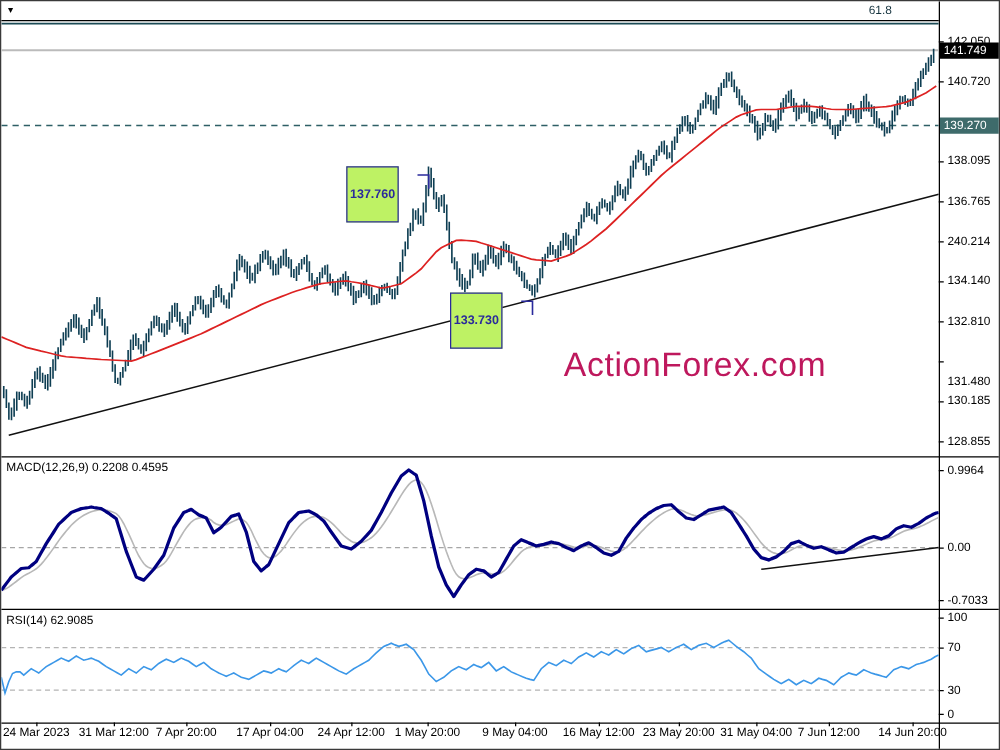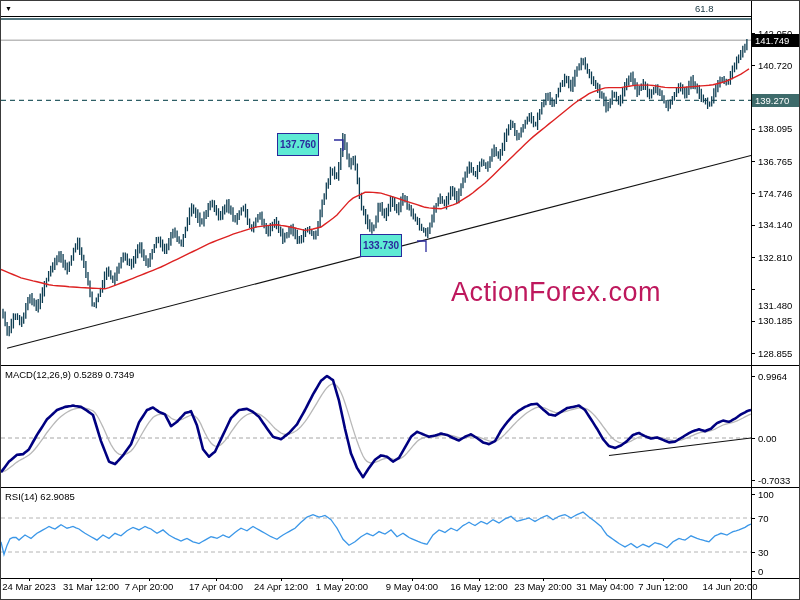--- a/index.html
+++ b/index.html
@@ -13,21 +13,21 @@
   .header{position:absolute;top:0;left:0;width:750px;height:15px;display:flex;align-items:center;font-size:10px;}
   .drop-arrow{font-size:7px;margin:0 5px 0 4px;color:#000;}
   .fib-label{position:absolute;top:2px;left:694px;font-size:9.5px;color:#15333e;}
   .panel-title{position:absolute;left:4px;font-size:9.5px;color:#000;white-space:nowrap;z-index:5;}
   .watermark{position:absolute;font-size:27px;letter-spacing:.5px;z-index:1;pointer-events:none;}
   .ylabel{position:absolute;left:757px;font-size:9.5px;line-height:11px;white-space:nowrap;}
   .ytick{position:absolute;left:750px;width:4px;height:1px;background:#000;}
   .pricebox{position:absolute;left:751px;width:47px;height:13px;font-size:9.5px;line-height:13px;padding-left:3px;z-index:6;}
   .xlabel{position:absolute;top:580px;font-size:9.5px;transform:translateX(-50%);white-space:nowrap;}
   .xtick{position:absolute;top:577px;width:1px;height:3px;background:#000;}
-  .anno{position:absolute;font-size:10px;font-weight:bold;background:#5eead4;padding:4px 2px;line-height:13px;z-index:6;}
+  .anno{position:absolute;font-size:10px;font-weight:bold;background:#bef264;padding:15px 2px;line-height:13px;z-index:6;}
   svg{position:absolute;left:0;}
 </style>
 </head>
 <body>
 
 <div id="win">
 
   <div class="header">
     <span class="drop-arrow">▼</span>
   </div>
@@ -45,21 +45,21 @@
       <line x1="0" x2="750" y1="2.934065934066343" y2="2.934065934066343" stroke="#1b4a55" stroke-width="1.4"></line>
       <line x1="0" x2="750" y1="24.29973474801099" y2="24.29973474801099" stroke="#bbbbbb" stroke-width="1.6"></line>
       <line x1="0" x2="750" y1="84.41947707464941" y2="84.41947707464941" stroke="#2e5f66" stroke-width="1.2" stroke-dasharray="5 4"></line>
       <line x1="6" y1="332.27093596059063" x2="750" y2="139.47063281546048" stroke="#111111" stroke-width="1.2"></line>
       <path d="M2.0 292.7L2.0 302.5M4.1 295.4L4.1 310.3M6.1 305.9L6.1 319.8M8.2 310.0L8.2 320.2M10.3 302.7L10.3 317.3M12.4 297.2L12.4 312.5M14.4 297.4L14.4 304.0M16.5 297.3L16.5 304.1M18.6 298.9L18.6 309.2M20.7 300.5L20.7 311.0M22.7 296.5L22.7 307.8M24.8 287.1L24.8 302.7M26.9 281.0L26.9 294.3M28.9 278.2L28.9 287.5M31.0 277.0L31.0 289.3M33.1 282.2L33.1 290.4M35.2 283.7L35.2 295.1M37.2 283.1L37.2 296.4M39.3 277.5L39.3 293.3M41.4 271.3L41.4 287.0M43.4 265.1L43.4 280.6M45.5 261.8L45.5 271.3M47.6 255.0L47.6 265.6M49.7 249.8L49.7 260.4M51.7 246.2L51.7 256.4M53.8 241.7L53.8 253.9M55.9 239.2L55.9 249.3M58.0 235.3L58.0 246.2M60.0 235.1L60.0 246.8M62.1 238.0L62.1 251.8M64.2 243.7L64.2 254.3M66.2 246.5L66.2 258.4M68.3 245.5L68.3 256.1M70.4 239.2L70.4 249.8M72.5 231.7L72.5 244.8M74.5 227.3L74.5 236.6M76.6 221.6L76.6 233.8M78.7 221.7L78.7 238.9M80.7 231.2L80.7 244.5M82.8 238.7L82.8 252.1M84.9 244.9L84.9 262.0M87.0 256.1L87.0 269.5M89.0 264.4L89.0 281.3M91.1 275.4L91.1 290.4M93.2 286.2L93.2 291.1M95.3 281.5L95.3 292.3M97.3 277.5L97.3 286.2M99.4 271.7L99.4 281.1M101.5 264.0L101.5 276.7M103.5 255.5L103.5 272.6M105.6 251.5L105.6 264.0M107.7 250.6L107.7 260.8M109.8 254.3L109.8 263.6M111.8 259.4L111.8 266.9M113.9 256.6L113.9 269.2M116.0 250.6L116.0 264.9M118.0 246.7L118.0 257.8M120.1 241.0L120.1 252.4M122.2 236.5L122.2 246.6M124.3 236.4L124.3 244.8M126.3 237.5L126.3 249.3M128.4 242.5L128.4 249.9M130.5 242.7L130.5 253.6M132.6 240.0L132.6 251.8M134.6 233.3L134.6 247.8M136.7 228.2L136.7 242.2M138.8 226.2L138.8 237.6M140.8 226.3L140.8 241.4M142.9 233.3L142.9 245.1M145.0 239.2L145.0 249.9M147.1 242.3L147.1 251.8M149.1 236.9L149.1 251.1M151.2 232.9L151.2 243.5M153.3 228.0L153.3 236.9M155.3 221.0L155.3 232.3M157.4 220.7L157.4 227.3M159.5 220.5L159.5 231.5M161.6 223.5L161.6 235.4M163.6 227.7L163.6 238.1M165.7 227.4L165.7 238.1M167.8 222.1L167.8 234.3M169.9 216.0L169.9 229.7M171.9 212.7L171.9 222.4M174.0 211.5L174.0 221.7M176.1 214.4L176.1 225.9M178.1 220.2L178.1 227.7M180.2 223.6L180.2 230.6M182.3 217.9L182.3 230.9M184.4 210.7L184.4 221.9M186.4 201.3L186.4 215.3M188.5 191.5L188.5 209.0M190.6 187.2L190.6 200.4M192.6 188.5L192.6 197.7M194.7 191.4L194.7 201.9M196.8 193.2L196.8 207.1M198.9 196.5L198.9 210.8M200.9 202.2L200.9 208.6M203.0 195.6L203.0 210.5M205.1 194.0L205.1 203.1M207.2 187.1L207.2 200.9M209.2 184.8L209.2 194.2M211.3 183.8L211.3 191.5M213.4 184.3L213.4 196.0M215.4 189.0L215.4 199.4M217.5 192.2L217.5 204.4M219.6 194.9L219.6 204.2M221.7 190.2L221.7 203.7M223.7 188.5L223.7 198.5M225.8 183.6L225.8 196.4M227.9 182.9L227.9 197.4M229.9 189.6L229.9 198.7M232.0 191.3L232.0 205.8M234.1 199.1L234.1 206.4M236.2 197.0L236.2 208.8M238.2 194.3L238.2 204.0M240.3 191.2L240.3 199.5M242.4 189.5L242.4 195.5M244.5 187.7L244.5 201.6M246.5 192.9L246.5 209.1M248.6 202.4L248.6 212.1M250.7 208.2L250.7 215.4M252.7 205.5L252.7 216.6M254.8 201.6L254.8 211.7M256.9 198.0L256.9 206.5M259.0 196.2L259.0 203.8M261.0 195.5L261.0 209.5M263.1 202.7L263.1 212.3M265.2 207.1L265.2 218.0M267.2 209.8L267.2 220.5M269.3 207.0L269.3 220.3M271.4 205.7L271.4 215.2M273.5 202.9L273.5 211.8M275.5 201.0L275.5 213.2M277.6 204.7L277.6 216.9M279.7 210.4L279.7 220.6M281.8 212.6L281.8 227.9M283.8 216.7L283.8 226.5M285.9 216.1L285.9 222.4M288.0 211.1L288.0 221.7M290.0 208.7L290.0 218.6M292.1 207.7L292.1 220.3M294.2 211.7L294.2 223.2M296.3 213.8L296.3 228.1M298.3 219.9L298.3 227.8M300.4 219.0L300.4 227.6M302.5 213.3L302.5 226.4M304.5 211.9L304.5 220.9M306.6 211.0L306.6 216.6M308.7 210.1L308.7 218.3M310.8 213.6L310.8 219.9M312.8 215.1L312.8 223.4M314.9 214.6L314.9 223.4M317.0 205.0L317.0 220.0M319.1 193.5L319.1 211.4M321.1 183.5L321.1 201.3M323.2 177.2L323.2 188.9M325.3 166.6L325.3 183.4M327.3 162.2L327.3 172.8M329.4 150.8L329.4 169.0M331.5 152.2L331.5 159.8M333.6 150.6L333.6 163.5M335.6 156.3L335.6 162.9M337.7 146.0L337.7 164.8M339.8 131.9L339.8 154.0M341.8 117.1L341.8 141.0M343.9 118.1L343.9 134.0M346.0 126.3L346.0 143.5M348.1 137.6L348.1 151.2M350.1 141.7L350.1 153.5M352.2 139.9L352.2 149.2M354.3 139.4L354.3 154.4M356.4 147.6L356.4 168.3M358.4 161.4L358.4 183.1M360.5 176.8L360.5 194.5M362.6 189.8L362.6 199.6M364.6 192.9L364.6 208.3M366.7 198.5L366.7 213.3M368.8 203.2L368.8 215.8M370.9 206.2L370.9 217.8M372.9 208.6L372.9 215.2M375.0 199.5L375.0 212.3M377.1 186.8L377.1 206.6M379.1 186.8L379.1 195.8M381.2 186.0L381.2 199.7M383.3 192.6L383.3 202.3M385.4 191.8L385.4 205.1M387.4 187.8L387.4 200.3M389.5 179.8L389.5 195.7M391.6 180.1L391.6 190.9M393.7 182.1L393.7 194.7M395.7 187.9L395.7 197.3M397.8 186.2L397.8 199.3M399.9 180.6L399.9 196.2M401.9 176.9L401.9 189.8M404.0 179.0L404.0 186.6M406.1 179.9L406.1 193.8M408.2 187.4L408.2 194.6M410.2 188.9L410.2 200.6M412.3 192.6L412.3 203.6M414.4 197.4L414.4 205.5M416.4 200.7L416.4 208.9M418.5 201.9L418.5 214.4M420.6 207.7L420.6 215.0M422.7 211.3L422.7 216.7M424.7 212.1L424.7 220.4M426.8 211.3L426.8 222.0M428.9 206.6L428.9 218.0M431.0 198.5L431.0 211.6M433.0 189.5L433.0 206.6M435.1 187.0L435.1 196.7M437.2 181.3L437.2 190.6M439.2 177.5L439.2 188.0M441.3 180.0L441.3 187.8M443.4 183.4L443.4 190.3M445.5 180.1L445.5 193.6M447.5 176.5L447.5 188.8M449.6 170.3L449.6 184.1M451.7 170.0L451.7 180.6M453.7 171.6L453.7 184.0M455.8 175.1L455.8 187.2M457.9 172.6L457.9 187.2M460.0 167.2L460.0 180.1M462.0 161.6L462.0 172.3M464.1 155.6L464.1 166.7M466.2 150.5L466.2 161.7M468.3 145.4L468.3 157.8M470.3 146.3L470.3 156.8M472.4 151.0L472.4 159.6M474.5 154.9L474.5 161.1M476.5 148.9L476.5 163.3M478.6 145.4L478.6 155.9M480.7 142.5L480.7 150.8M482.8 143.5L482.8 150.0M484.8 146.3L484.8 153.1M486.9 145.2L486.9 155.7M489.0 140.2L489.0 152.1M491.0 132.4L491.0 145.7M493.1 128.6L493.1 140.9M495.2 131.1L495.2 140.2M497.3 135.3L497.3 142.7M499.3 133.1L499.3 144.7M501.4 126.7L501.4 139.8M503.5 116.6L503.5 134.9M505.6 112.4L505.6 125.9M507.6 108.2L507.6 119.4M509.7 103.7L509.7 113.9M511.8 104.7L511.8 112.1M513.8 107.0L513.8 119.9M515.9 114.1L515.9 124.6M518.0 116.7L518.0 124.1M520.1 111.2L520.1 121.6M522.1 107.9L522.1 116.6M524.2 103.7L524.2 112.8M526.3 100.5L526.3 108.5M528.3 97.0L528.3 105.7M530.4 96.3L530.4 107.6M532.5 100.1L532.5 111.3M534.6 105.7L534.6 110.5M536.6 96.5L536.6 114.0M538.7 93.1L538.7 104.0M540.8 86.1L540.8 98.4M542.9 83.4L542.9 91.2M544.9 77.0L544.9 89.3M547.0 76.7L547.0 85.0M549.1 75.9L549.1 89.1M551.1 81.5L551.1 91.1M553.2 83.6L553.2 90.7M555.3 77.9L555.3 88.0M557.4 71.8L557.4 81.5M559.4 66.5L559.4 76.2M561.5 64.1L561.5 71.0M563.6 57.7L563.6 70.8M565.6 59.8L565.6 67.3M567.7 60.1L567.7 72.3M569.8 63.7L569.8 75.4M571.9 60.7L571.9 76.0M573.9 53.7L573.9 70.7M576.0 50.2L576.0 60.8M578.1 47.2L578.1 54.4M580.2 41.8L580.2 54.2M582.2 42.2L582.2 49.2M584.3 41.2L584.3 53.5M586.4 47.6L586.4 57.7M588.4 53.1L588.4 62.3M590.5 55.4L590.5 68.2M592.6 60.3L592.6 70.0M594.7 64.0L594.7 73.1M596.7 66.8L596.7 77.0M598.8 68.3L598.8 82.2M600.9 75.2L600.9 82.7M602.9 76.8L602.9 90.2M605.0 80.6L605.0 96.4M607.1 86.0L607.1 95.3M609.2 82.4L609.2 92.3M611.2 74.3L611.2 88.7M613.3 75.7L613.3 81.7M615.4 75.8L615.4 85.5M617.5 80.1L617.5 88.8M619.5 78.8L619.5 90.2M621.6 71.6L621.6 87.6M623.7 66.0L623.7 80.6M625.7 62.3L625.7 74.2M627.8 59.5L627.8 69.8M629.9 56.5L629.9 66.1M632.0 55.6L632.0 69.0M634.0 62.3L634.0 73.5M636.1 66.2L636.1 80.9M638.2 69.8L638.2 79.3M640.2 67.6L640.2 74.9M642.3 62.9L642.3 74.0M644.4 65.4L644.4 74.1M646.5 67.4L646.5 81.3M648.5 72.8L648.5 83.2M650.6 73.3L650.6 82.4M652.7 71.0L652.7 78.8M654.8 68.6L654.8 77.3M656.8 68.2L656.8 79.3M658.9 72.4L658.9 80.1M661.0 74.2L661.0 84.3M663.0 79.2L663.0 87.4M665.1 83.9L665.1 91.9M667.2 84.9L667.2 95.3M669.3 83.5L669.3 92.8M671.3 80.0L671.3 88.8M673.4 76.1L673.4 84.8M675.5 71.6L675.5 81.1M677.5 67.2L677.5 77.2M679.6 66.4L679.6 75.4M681.7 68.2L681.7 78.6M683.8 71.1L683.8 82.5M685.8 70.6L685.8 82.2M687.9 64.7L687.9 79.1M690.0 60.5L690.0 73.2M692.1 59.0L692.1 73.0M694.1 65.2L694.1 73.3M696.2 67.6L696.2 77.6M698.3 69.0L698.3 83.0M700.3 72.8L700.3 85.9M702.4 78.6L702.4 86.5M704.5 81.9L704.5 88.4M706.6 81.4L706.6 93.1M708.6 85.6L708.6 90.8M710.7 80.3L710.7 90.5M712.8 72.3L712.8 87.6M714.8 68.3L714.8 81.2M716.9 64.1L716.9 76.2M719.0 60.5L719.0 71.5M721.1 61.0L721.1 65.9M723.1 60.0L723.1 68.0M725.2 62.8L725.2 69.4M727.3 62.9L727.3 68.8M729.4 54.9L729.4 68.8M731.4 49.5L731.4 63.3M733.5 46.6L733.5 56.3M735.6 40.5L735.6 53.6M737.6 38.5L737.6 47.2M739.7 34.1L739.7 44.0M741.8 29.8L741.8 41.4M743.9 27.7L743.9 36.8M745.9 22.9L745.9 34.3" stroke="#0d3d52" stroke-width="1.3" fill="none"></path>
       <path d="M0.0 253.5L4.0 255.2L8.0 256.8L12.0 258.5L16.0 260.2L20.0 261.9L24.0 262.9L28.0 263.9L32.0 264.9L36.0 265.8L40.0 266.8L44.0 267.8L48.0 268.7L52.0 269.4L56.0 269.7L60.0 270.0L64.0 270.3L68.0 270.7L72.0 271.0L76.0 271.3L80.0 271.6L84.0 271.8L88.0 272.0L92.0 272.2L96.0 272.4L100.0 272.6L104.0 272.8L108.0 271.7L112.0 270.1L116.0 268.6L120.0 267.0L124.0 265.5L128.0 263.9L132.0 262.3L136.0 260.7L140.0 259.1L144.0 257.5L148.0 255.9L152.0 254.3L156.0 252.6L160.0 251.0L164.0 249.1L168.0 247.1L172.0 245.2L176.0 243.3L180.0 241.3L184.0 239.4L188.0 237.4L192.0 235.5L196.0 233.6L200.0 231.6L204.0 229.7L208.0 227.7L212.0 226.0L216.0 224.4L220.0 222.9L224.0 221.3L228.0 219.8L232.0 218.2L236.0 216.8L240.0 215.6L244.0 214.3L248.0 213.1L252.0 211.9L256.0 210.9L260.0 210.4L264.0 209.9L268.0 209.4L272.0 209.0L276.0 208.7L280.0 209.4L284.0 210.0L288.0 210.7L292.0 211.5L296.0 212.5L300.0 213.4L304.0 214.4L308.0 213.9L312.0 213.0L316.0 212.0L320.0 211.0L324.0 208.1L328.0 205.2L332.0 202.3L336.0 199.0L340.0 194.4L344.0 189.9L348.0 185.4L352.0 182.2L356.0 180.2L360.0 178.3L364.0 176.3L368.0 176.1L372.0 176.4L376.0 176.7L380.0 177.1L384.0 178.4L388.0 179.6L392.0 180.9L396.0 182.2L400.0 183.5L404.0 184.8L408.0 186.1L412.0 187.4L416.0 188.7L420.0 190.0L424.0 191.3L428.0 191.9L432.0 192.2L436.0 192.5L440.0 192.8L444.0 191.5L448.0 190.2L452.0 188.9L456.0 187.3L460.0 184.7L464.0 182.2L468.0 179.6L472.0 176.7L476.0 173.4L480.0 170.2L484.0 167.0L488.0 163.2L492.0 159.4L496.0 155.5L500.0 151.6L504.0 147.7L508.0 143.8L512.0 140.0L516.0 136.1L520.0 132.2L524.0 128.3L528.0 124.4L532.0 120.9L536.0 117.6L540.0 114.4L544.0 111.2L548.0 107.9L552.0 104.7L556.0 101.5L560.0 98.2L564.0 95.0L568.0 91.8L572.0 88.5L576.0 85.5L580.0 82.9L584.0 80.3L588.0 77.7L592.0 75.8L596.0 74.5L600.0 73.2L604.0 71.9L608.0 71.6L612.0 71.6L616.0 71.6L620.0 71.6L624.0 70.9L628.0 70.3L632.0 69.6L636.0 69.1L640.0 69.1L644.0 69.1L648.0 69.1L652.0 69.5L656.0 70.1L660.0 70.8L664.0 71.4L668.0 71.6L672.0 71.6L676.0 71.6L680.0 71.6L684.0 71.2L688.0 70.9L692.0 70.6L696.0 70.3L700.0 69.9L704.0 69.6L708.0 69.3L712.0 68.7L716.0 67.7L720.0 66.7L724.0 65.7L728.0 64.0L732.0 62.1L736.0 60.2L740.0 58.2L744.0 55.5L748.0 52.8" stroke="#dd2222" stroke-width="1.4" fill="none"></path>
       <path d="M333 124L342 124L342 135" stroke="#2a2a9c" stroke-width="1.3" fill="none"></path>
       <path d="M416 225L425 225L425 236" stroke="#2a2a9c" stroke-width="1.3" fill="none"></path>
     </svg>
 
-  <div class="panel-title" style="top:368px">MACD(12,26,9) 0.5289 0.7349</div>
+  <div class="panel-title" style="top:368px">MACD(12,26,9) 0.2208 0.4595</div>
   <svg id="macd-svg" width="750" height="121" style="top:365px">
       <line x1="0" x2="750" y1="72" y2="72" stroke="#a6a6a6" stroke-width="1" stroke-dasharray="4 3"></line>
       <path d="M0.0 106.2L2.0 105.7L4.0 104.9L6.0 103.7L8.0 102.2L10.0 100.7L12.0 99.2L14.0 97.6L16.0 96.1L18.0 94.7L20.0 93.6L22.0 92.6L24.0 91.5L26.0 90.3L28.0 89.0L30.0 87.3L32.0 85.3L34.0 83.0L36.0 80.5L38.0 77.8L40.0 75.1L42.0 72.3L44.0 69.4L46.0 66.5L48.0 63.8L50.0 61.3L52.0 58.8L54.0 56.5L56.0 54.2L58.0 52.3L60.0 50.5L62.0 48.9L64.0 47.5L66.0 46.2L68.0 45.2L70.0 44.2L72.0 43.4L74.0 42.8L76.0 42.3L78.0 42.0L80.0 41.8L82.0 41.9L84.0 42.1L86.0 42.6L88.0 43.2L90.0 44.0L92.0 44.9L94.0 46.8L96.0 49.5L98.0 53.0L100.0 57.0L102.0 61.1L104.0 65.5L106.0 70.0L108.0 74.6L110.0 78.6L112.0 81.9L114.0 84.8L116.0 86.8L118.0 88.1L120.0 88.7L122.0 88.9L124.0 88.5L126.0 87.6L128.0 86.4L130.0 85.0L132.0 82.8L134.0 80.0L136.0 76.7L138.0 73.1L140.0 69.5L142.0 66.0L144.0 62.6L146.0 59.3L148.0 56.4L150.0 53.9L152.0 51.6L154.0 50.1L156.0 49.1L158.0 48.5L160.0 48.2L162.0 48.0L164.0 48.1L166.0 48.9L168.0 50.2L170.0 52.0L172.0 53.2L174.0 53.9L176.0 54.3L178.0 54.2L180.0 53.7L182.0 52.9L184.0 51.8L186.0 50.9L188.0 50.0L190.0 49.1L192.0 49.3L194.0 50.3L196.0 51.9L198.0 54.7L200.0 58.4L202.0 62.9L204.0 67.0L206.0 70.8L208.0 74.4L210.0 77.0L212.0 78.9L214.0 80.1L216.0 80.4L218.0 79.8L220.0 78.6L222.0 76.8L224.0 74.7L226.0 72.1L228.0 69.3L230.0 66.2L232.0 63.3L234.0 60.5L236.0 57.9L238.0 55.4L240.0 53.3L242.0 51.5L244.0 50.0L246.0 48.7L248.0 47.8L250.0 47.3L252.0 47.0L254.0 47.1L256.0 47.5L258.0 48.1L260.0 49.1L262.0 50.5L264.0 52.1L266.0 53.9L268.0 56.0L270.0 58.1L272.0 60.4L274.0 62.4L276.0 64.1L278.0 65.6L280.0 67.0L282.0 67.9L284.0 68.3L286.0 68.3L288.0 68.1L290.0 67.5L292.0 66.6L294.0 65.5L296.0 64.2L298.0 62.5L300.0 60.5L302.0 58.2L304.0 55.6L306.0 52.8L308.0 49.8L310.0 46.7L312.0 43.4L314.0 40.1L316.0 36.8L318.0 33.4L320.0 30.1L322.0 27.0L324.0 24.2L326.0 21.7L328.0 19.8L330.0 18.5L332.0 17.8L334.0 18.3L336.0 20.0L338.0 22.7L340.0 26.5L342.0 31.3L344.0 37.0L346.0 43.1L348.0 49.6L350.0 56.4L352.0 62.9L354.0 69.1L356.0 75.0L358.0 80.4L360.0 85.4L362.0 90.0L364.0 93.3L366.0 95.4L368.0 96.5L370.0 97.0L372.0 96.9L374.0 96.4L376.0 95.6L378.0 94.8L380.0 93.8L382.0 93.1L384.0 92.6L386.0 92.2L388.0 92.3L390.0 92.6L392.0 93.1L394.0 93.4L396.0 93.3L398.0 93.1L400.0 92.2L402.0 90.9L404.0 89.2L406.0 87.1L408.0 84.8L410.0 82.3L412.0 79.9L414.0 77.7L416.0 75.5L418.0 73.9L420.0 72.8L422.0 71.9L424.0 71.4L426.0 71.2L428.0 71.1L430.0 71.0L432.0 70.8L434.0 70.5L436.0 70.2L438.0 69.9L440.0 69.5L442.0 69.2L444.0 69.1L446.0 69.1L448.0 69.2L450.0 69.5L452.0 70.0L454.0 70.5L456.0 71.1L458.0 71.7L460.0 72.0L462.0 72.0L464.0 71.7L466.0 71.4L468.0 71.0L470.0 70.5L472.0 70.3L474.0 70.4L476.0 70.7L478.0 71.2L480.0 71.9L482.0 72.7L484.0 73.4L486.0 74.2L488.0 74.9L490.0 75.3L492.0 75.5L494.0 75.4L496.0 74.7L498.0 73.5L500.0 71.9L502.0 70.1L504.0 68.1L506.0 66.0L508.0 63.9L510.0 61.7L512.0 59.5L514.0 57.5L516.0 55.4L518.0 53.5L520.0 51.7L522.0 50.0L524.0 48.3L526.0 46.8L528.0 45.5L530.0 44.2L532.0 43.1L534.0 42.2L536.0 41.4L538.0 41.1L540.0 41.2L542.0 41.6L544.0 42.2L546.0 43.0L548.0 44.0L550.0 44.8L552.0 45.6L554.0 46.3L556.0 46.7L558.0 46.8L560.0 46.6L562.0 46.2L564.0 45.7L566.0 45.1L568.0 44.5L570.0 43.9L572.0 43.4L574.0 42.8L576.0 42.3L578.0 41.9L580.0 41.7L582.0 41.9L584.0 42.3L586.0 43.1L588.0 44.4L590.0 46.0L592.0 47.9L594.0 50.0L596.0 52.3L598.0 54.8L600.0 57.5L602.0 60.3L604.0 63.0L606.0 65.7L608.0 68.3L610.0 70.5L612.0 72.5L614.0 74.2L616.0 75.4L618.0 76.3L620.0 76.9L622.0 77.1L624.0 77.0L626.0 76.6L628.0 76.0L630.0 75.1L632.0 74.0L634.0 72.9L636.0 72.0L638.0 71.1L640.0 70.6L642.0 70.3L644.0 70.3L646.0 70.4L648.0 70.6L650.0 71.0L652.0 71.2L654.0 71.3L656.0 71.3L658.0 71.5L660.0 71.8L662.0 72.1L664.0 72.6L666.0 73.1L668.0 73.7L670.0 74.1L672.0 74.5L674.0 74.7L676.0 74.7L678.0 74.4L680.0 74.0L682.0 73.4L684.0 72.7L686.0 71.9L688.0 71.1L690.0 70.2L692.0 69.3L694.0 68.4L696.0 67.6L698.0 66.8L700.0 66.3L702.0 66.0L704.0 65.8L706.0 65.6L708.0 65.2L710.0 64.7L712.0 64.0L714.0 63.1L716.0 62.0L718.0 61.0L720.0 60.0L722.0 59.0L724.0 58.3L726.0 57.8L728.0 57.4L730.0 56.9L732.0 56.4L734.0 55.7L736.0 54.9L738.0 54.0L740.0 53.0L742.0 52.0L744.0 50.9L746.0 49.9L748.0 48.9L750.0 48.0" stroke="#b8b8b8" stroke-width="1.3" fill="none"></path>
       <path d="M0.0 106.2L2.0 103.6L4.0 100.9L6.0 98.3L8.0 95.6L10.0 93.9L12.0 92.2L14.0 90.5L16.0 88.8L18.0 88.6L20.0 88.4L22.0 88.2L24.0 86.5L26.0 84.9L28.0 83.2L30.0 79.6L32.0 76.0L34.0 72.5L36.0 68.9L38.0 65.8L40.0 62.7L42.0 59.6L44.0 56.4L46.0 53.3L48.0 51.5L50.0 49.6L52.0 47.7L54.0 45.9L56.0 44.0L58.0 43.2L60.0 42.4L62.0 41.7L64.0 40.9L66.0 40.6L68.0 40.3L70.0 40.0L72.0 39.6L74.0 40.0L76.0 40.3L78.0 40.6L80.0 40.9L82.0 42.1L84.0 43.4L86.0 44.6L88.0 46.1L90.0 47.5L92.0 49.0L94.0 55.5L96.0 62.0L98.0 68.6L100.0 75.1L102.0 80.2L104.0 85.4L106.0 90.5L108.0 95.6L110.0 96.5L112.0 97.3L114.0 98.1L116.0 96.0L118.0 93.8L120.0 91.6L122.0 89.4L124.0 86.6L126.0 83.8L128.0 81.0L130.0 78.2L132.0 72.8L134.0 67.3L136.0 61.9L138.0 56.4L140.0 53.3L142.0 50.2L144.0 47.1L146.0 44.0L148.0 43.2L150.0 42.3L152.0 41.5L154.0 43.0L156.0 44.4L158.0 45.9L160.0 46.7L162.0 47.5L164.0 48.4L166.0 52.3L168.0 56.2L170.0 60.2L172.0 58.7L174.0 57.3L176.0 55.8L178.0 53.6L180.0 51.5L182.0 49.3L184.0 47.1L186.0 46.5L188.0 45.9L190.0 45.2L192.0 50.0L194.0 54.8L196.0 59.6L198.0 67.4L200.0 75.3L202.0 83.2L204.0 85.7L206.0 88.2L208.0 90.7L210.0 89.0L212.0 87.3L214.0 85.7L216.0 81.5L218.0 77.3L220.0 73.1L222.0 68.9L224.0 64.7L226.0 60.5L228.0 56.3L230.0 52.1L232.0 50.1L234.0 48.0L236.0 46.0L238.0 44.0L240.0 43.7L242.0 43.4L244.0 43.1L246.0 42.8L248.0 43.8L250.0 44.8L252.0 45.9L254.0 47.5L256.0 49.2L258.0 50.8L260.0 53.7L262.0 56.7L264.0 59.6L266.0 62.4L268.0 65.2L270.0 68.0L272.0 70.8L274.0 71.4L276.0 72.0L278.0 72.6L280.0 73.2L282.0 71.7L284.0 70.1L286.0 68.6L288.0 67.0L290.0 64.8L292.0 62.7L294.0 60.5L296.0 58.3L298.0 54.7L300.0 51.2L302.0 47.6L304.0 44.0L306.0 40.1L308.0 36.2L310.0 32.3L312.0 28.4L314.0 25.0L316.0 21.6L318.0 18.2L320.0 14.8L322.0 13.2L324.0 11.6L326.0 10.0L328.0 11.4L330.0 12.8L332.0 14.1L334.0 21.0L336.0 27.8L338.0 34.7L340.0 44.0L342.0 53.3L344.0 62.7L346.0 71.0L348.0 79.3L350.0 87.6L352.0 92.3L354.0 97.1L356.0 101.9L358.0 105.0L360.0 108.1L362.0 111.2L364.0 108.1L366.0 105.0L368.0 101.9L370.0 99.2L372.0 96.5L374.0 93.8L376.0 92.3L378.0 90.9L380.0 89.4L382.0 89.8L384.0 90.3L386.0 90.7L388.0 92.3L390.0 94.0L392.0 95.6L394.0 94.4L396.0 93.2L398.0 91.9L400.0 88.4L402.0 84.9L404.0 81.3L406.0 77.8L408.0 74.3L410.0 70.8L412.0 69.1L414.0 67.4L416.0 65.8L418.0 66.6L420.0 67.4L422.0 68.3L424.0 69.1L426.0 69.9L428.0 70.8L430.0 70.3L432.0 69.9L434.0 69.5L436.0 68.9L438.0 68.3L440.0 67.6L442.0 68.1L444.0 68.5L446.0 68.9L448.0 69.9L450.0 71.0L452.0 72.0L454.0 72.8L456.0 73.7L458.0 74.5L460.0 73.2L462.0 72.0L464.0 70.8L466.0 69.9L468.0 69.1L470.0 68.3L472.0 69.5L474.0 70.8L476.0 72.0L478.0 73.5L480.0 74.9L482.0 76.4L484.0 77.0L486.0 77.6L488.0 78.2L490.0 77.2L492.0 76.1L494.0 75.1L496.0 71.6L498.0 68.1L500.0 64.5L502.0 61.8L504.0 59.1L506.0 56.4L508.0 54.2L510.0 51.9L512.0 49.6L514.0 47.9L516.0 46.3L518.0 44.6L520.0 43.4L522.0 42.1L524.0 40.9L526.0 40.1L528.0 39.2L530.0 38.4L532.0 38.2L534.0 38.0L536.0 37.8L538.0 39.6L540.0 41.5L542.0 43.4L544.0 45.0L546.0 46.7L548.0 48.4L550.0 48.8L552.0 49.2L554.0 49.6L556.0 48.4L558.0 47.1L560.0 45.9L562.0 44.6L564.0 43.4L566.0 42.1L568.0 41.7L570.0 41.3L572.0 40.9L574.0 40.5L576.0 40.1L578.0 39.6L580.0 41.1L582.0 42.5L584.0 44.0L586.0 47.1L588.0 50.2L590.0 53.3L592.0 56.4L594.0 59.6L596.0 62.7L598.0 66.2L600.0 69.7L602.0 73.2L604.0 75.5L606.0 77.8L608.0 80.1L610.0 80.7L612.0 81.3L614.0 82.0L616.0 81.1L618.0 80.3L620.0 79.5L622.0 78.0L624.0 76.6L626.0 75.1L628.0 73.0L630.0 71.0L632.0 68.9L634.0 68.3L636.0 67.6L638.0 67.0L640.0 68.1L642.0 69.1L644.0 70.1L646.0 71.0L648.0 71.8L650.0 72.6L652.0 72.2L654.0 71.8L656.0 71.4L658.0 72.2L660.0 73.0L662.0 73.9L664.0 74.7L666.0 75.5L668.0 76.4L670.0 76.1L672.0 75.9L674.0 75.7L676.0 74.5L678.0 73.2L680.0 72.0L682.0 70.8L684.0 69.5L686.0 68.3L688.0 67.2L690.0 66.2L692.0 65.2L694.0 64.5L696.0 63.9L698.0 63.3L700.0 63.9L702.0 64.5L704.0 65.2L706.0 64.3L708.0 63.5L710.0 62.7L712.0 60.8L714.0 58.9L716.0 57.1L718.0 56.2L720.0 55.4L722.0 54.6L724.0 55.0L726.0 55.4L728.0 55.8L730.0 54.8L732.0 53.7L734.0 52.7L736.0 51.3L738.0 49.8L740.0 48.4L742.0 47.3L744.0 46.3L746.0 45.2L748.0 44.4L750.0 44.0" stroke="#000080" stroke-width="2.6" fill="none" stroke-linejoin="round"></path>
       <line x1="608" y1="89.42272179847451" x2="750" y2="72" stroke="#111111" stroke-width="1.1"></line>
     </svg>
 
   <div class="panel-title" style="top:490px">RSI(14) 62.9085</div>
   <svg id="rsi-svg" width="750" height="90" style="top:487px">
       <line x1="0" x2="750" y1="30" y2="30" stroke="#b4b4b4" stroke-width="1" stroke-dasharray="4 3"></line>
@@ -70,21 +70,21 @@
   <div id="axis-layer">
       <div class="ytick" style="top:32px;"></div>
       <div class="ylabel" style="top:27px;">142.050</div>
       <div class="ytick" style="top:64px;"></div>
       <div class="ylabel" style="top:59px;">140.720</div>
       <div class="ytick" style="top:128px;"></div>
       <div class="ylabel" style="top:122px;">138.095</div>
       <div class="ytick" style="top:160px;"></div>
       <div class="ylabel" style="top:155px;">136.765</div>
       <div class="ytick" style="top:192px;"></div>
-      <div class="ylabel" style="top:187px;">174.746</div>
+      <div class="ylabel" style="top:187px;">240.214</div>
       <div class="ytick" style="top:224px;"></div>
       <div class="ylabel" style="top:218px;">134.140</div>
       <div class="ytick" style="top:256px;"></div>
       <div class="ylabel" style="top:251px;">132.810</div>
       <div class="ytick" style="top:288px;"></div>
       <div class="ylabel" style="top:299px;">131.480</div>
       <div class="ytick" style="top:320px;"></div>
       <div class="ylabel" style="top:314px;">130.185</div>
       <div class="ytick" style="top:352px;"></div>
       <div class="ylabel" style="top:347px;">128.855</div>

